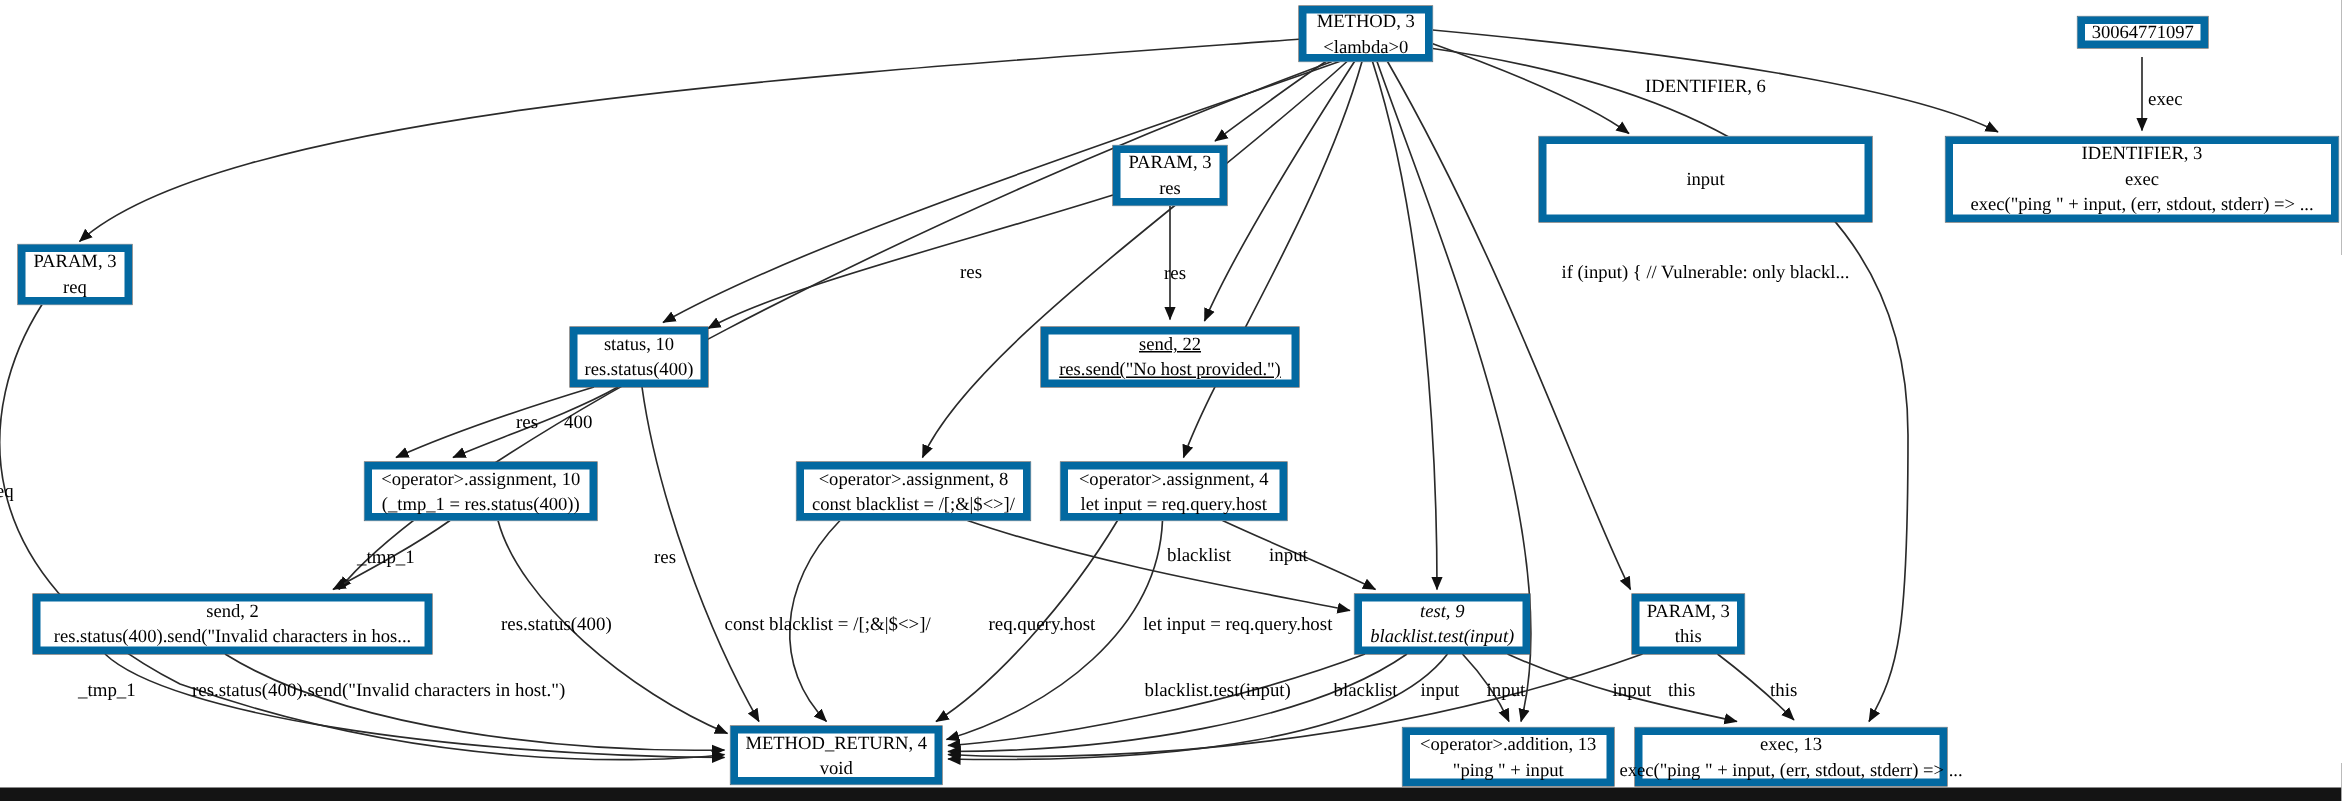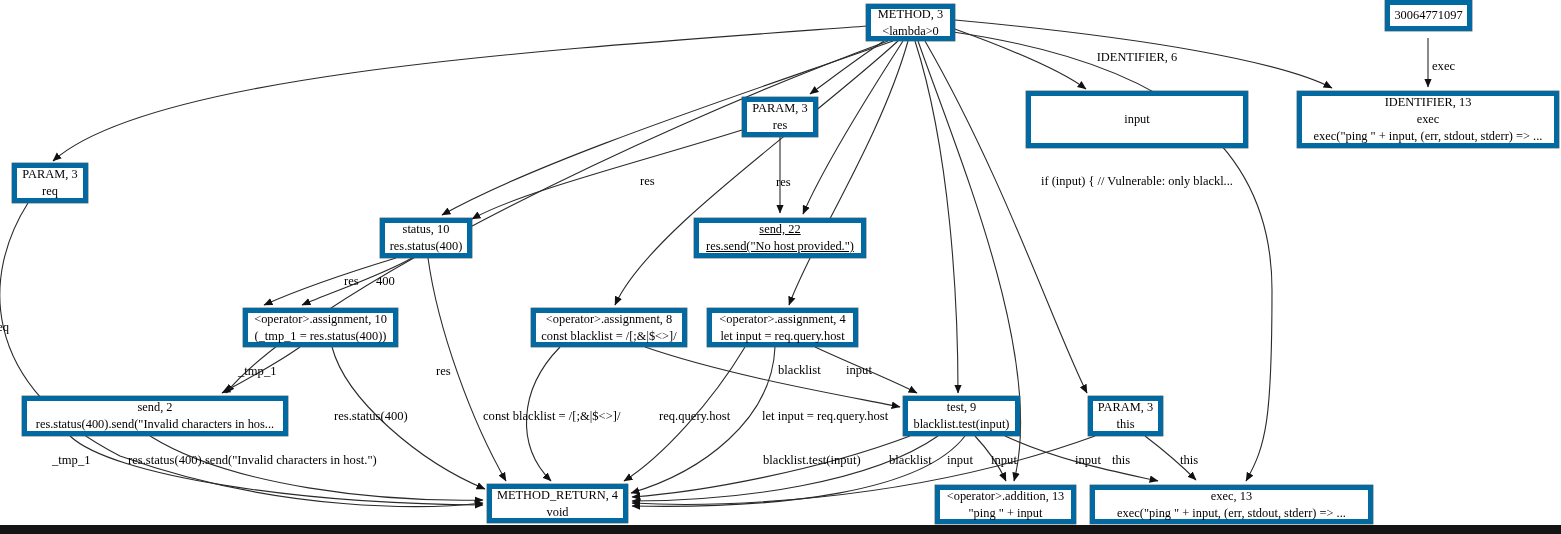--- a/index.html
+++ b/index.html
@@ -91,25 +91,25 @@
       <path d="M 1095,436 C 902,506 702,507 632,503"></path>
       <path d="M 1145,436 C 1166,452 1182,466 1196,480"></path>
     </g>
   </svg>
 
   <div id="nodes-layer">
       <div class="node" style="left: 866px; top: 4px; width: 89px; height: 37px;">
         <div>METHOD, 3</div>
         <div>&lt;lambda&gt;0</div>
       </div>
-      <div class="node" style="left: 1385px; top: 0; width: 87px; height: 31px;">
+      <div class="node" style="left: 1385px; top: 11px; width: 87px; height: 21px;">
         <div>30064771097</div>
       </div>
       <div class="node" style="left: 1297px; top: 91px; width: 262px; height: 57px;">
-        <div>IDENTIFIER, 13</div>
+        <div>IDENTIFIER, 3</div>
         <div>exec</div>
         <div>exec("ping " + input, (err, stdout, stderr) =&gt; ...</div>
       </div>
       <div class="node" style="left: 1026px; top: 91px; width: 222px; height: 57px; gap: 45px;">
         <div>IDENTIFIER, 6</div>
         <div>input</div>
         <div>if (input) { // Vulnerable: only blackl...</div>
       </div>
       <div class="node" style="left: 742px; top: 97px; width: 76px; height: 40px;">
         <div>PARAM, 3</div>
@@ -136,37 +136,37 @@
         <div>const blacklist = /[;&amp;|$&lt;&gt;]/</div>
       </div>
       <div class="node" style="left: 707px; top: 308px; width: 151px; height: 39px;">
         <div>&lt;operator&gt;.assignment, 4</div>
         <div>let input = req.query.host</div>
       </div>
       <div class="node" style="left: 22px; top: 396px; width: 266px; height: 40px;">
         <div>send, 2</div>
         <div>res.status(400).send("Invalid characters in hos...</div>
       </div>
-      <div class="node" style="left: 903px; top: 396px; width: 117px; height: 40px;">
+      <div class="node" style="left: 903px; top: 396px; width: 117px; height: 40px; font-style: italic;">
         <div>test, 9</div>
         <div>blacklist.test(input)</div>
       </div>
       <div class="node" style="left: 1088px; top: 396px; width: 75px; height: 40px;">
         <div>PARAM, 3</div>
         <div>this</div>
       </div>
       <div class="node" style="left: 487px; top: 484px; width: 141px; height: 39px;">
         <div>METHOD_RETURN, 4</div>
         <div>void</div>
       </div>
       <div class="node" style="left: 935px; top: 485px; width: 141px; height: 39px;">
         <div>&lt;operator&gt;.addition, 13</div>
         <div>"ping " + input</div>
       </div>
-      <div class="node" style="left: 1090px; top: 485px; width: 283px; height: 39px;">
+      <div class="node" style="left: 1090px; top: 485px; width: 208px; height: 39px;">
         <div>exec, 13</div>
         <div>exec("ping " + input, (err, stdout, stderr) =&gt; ...</div>
       </div>
     </div>
   <div id="labels-layer">
       <span class="edge-label" style="left: 1432px; top: 59px;">exec</span>
       <span class="edge-label" style="left: 640px; top: 174px;">res</span>
       <span class="edge-label" style="left: 776px; top: 175px;">res</span>
       <span class="edge-label" style="left: -7px; top: 320px;">req</span>
       <span class="edge-label" style="left: 344px; top: 274px;">res</span>

